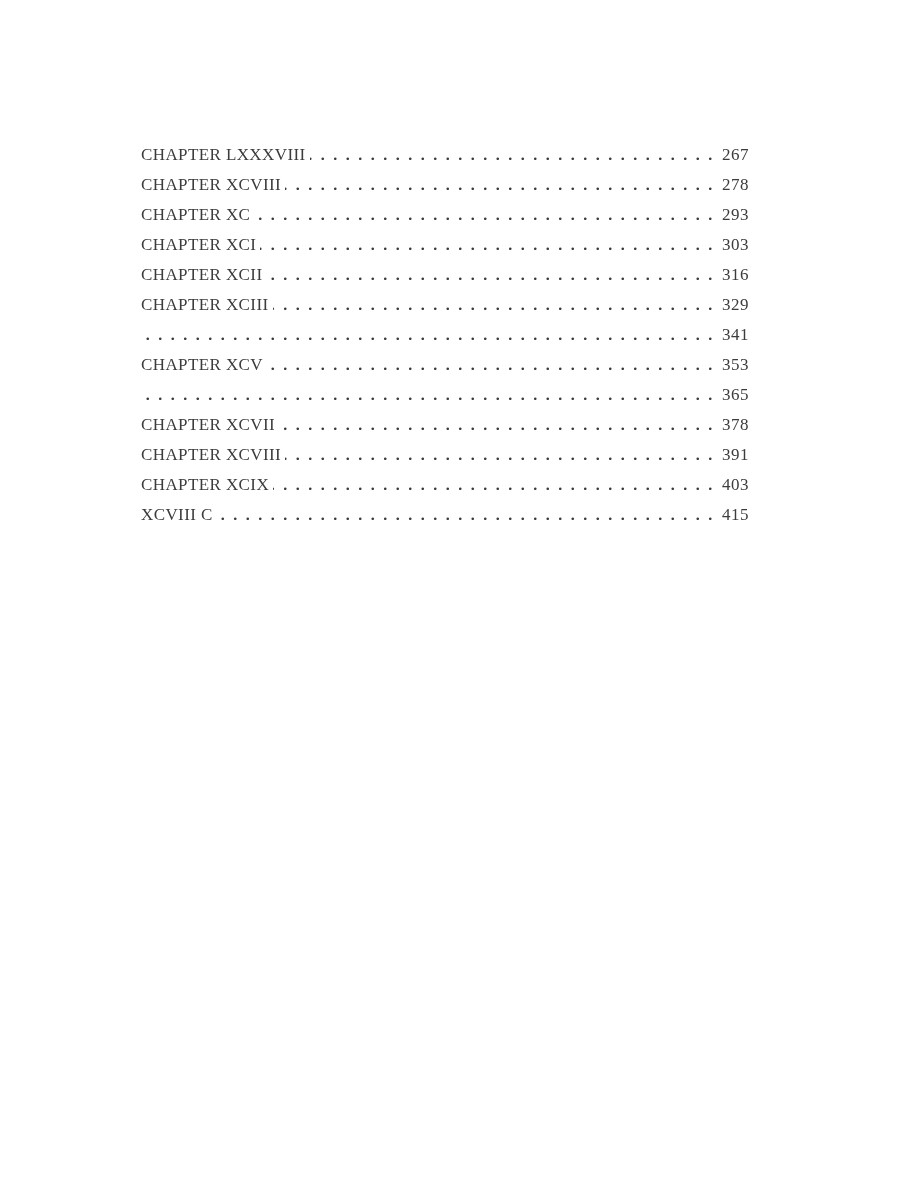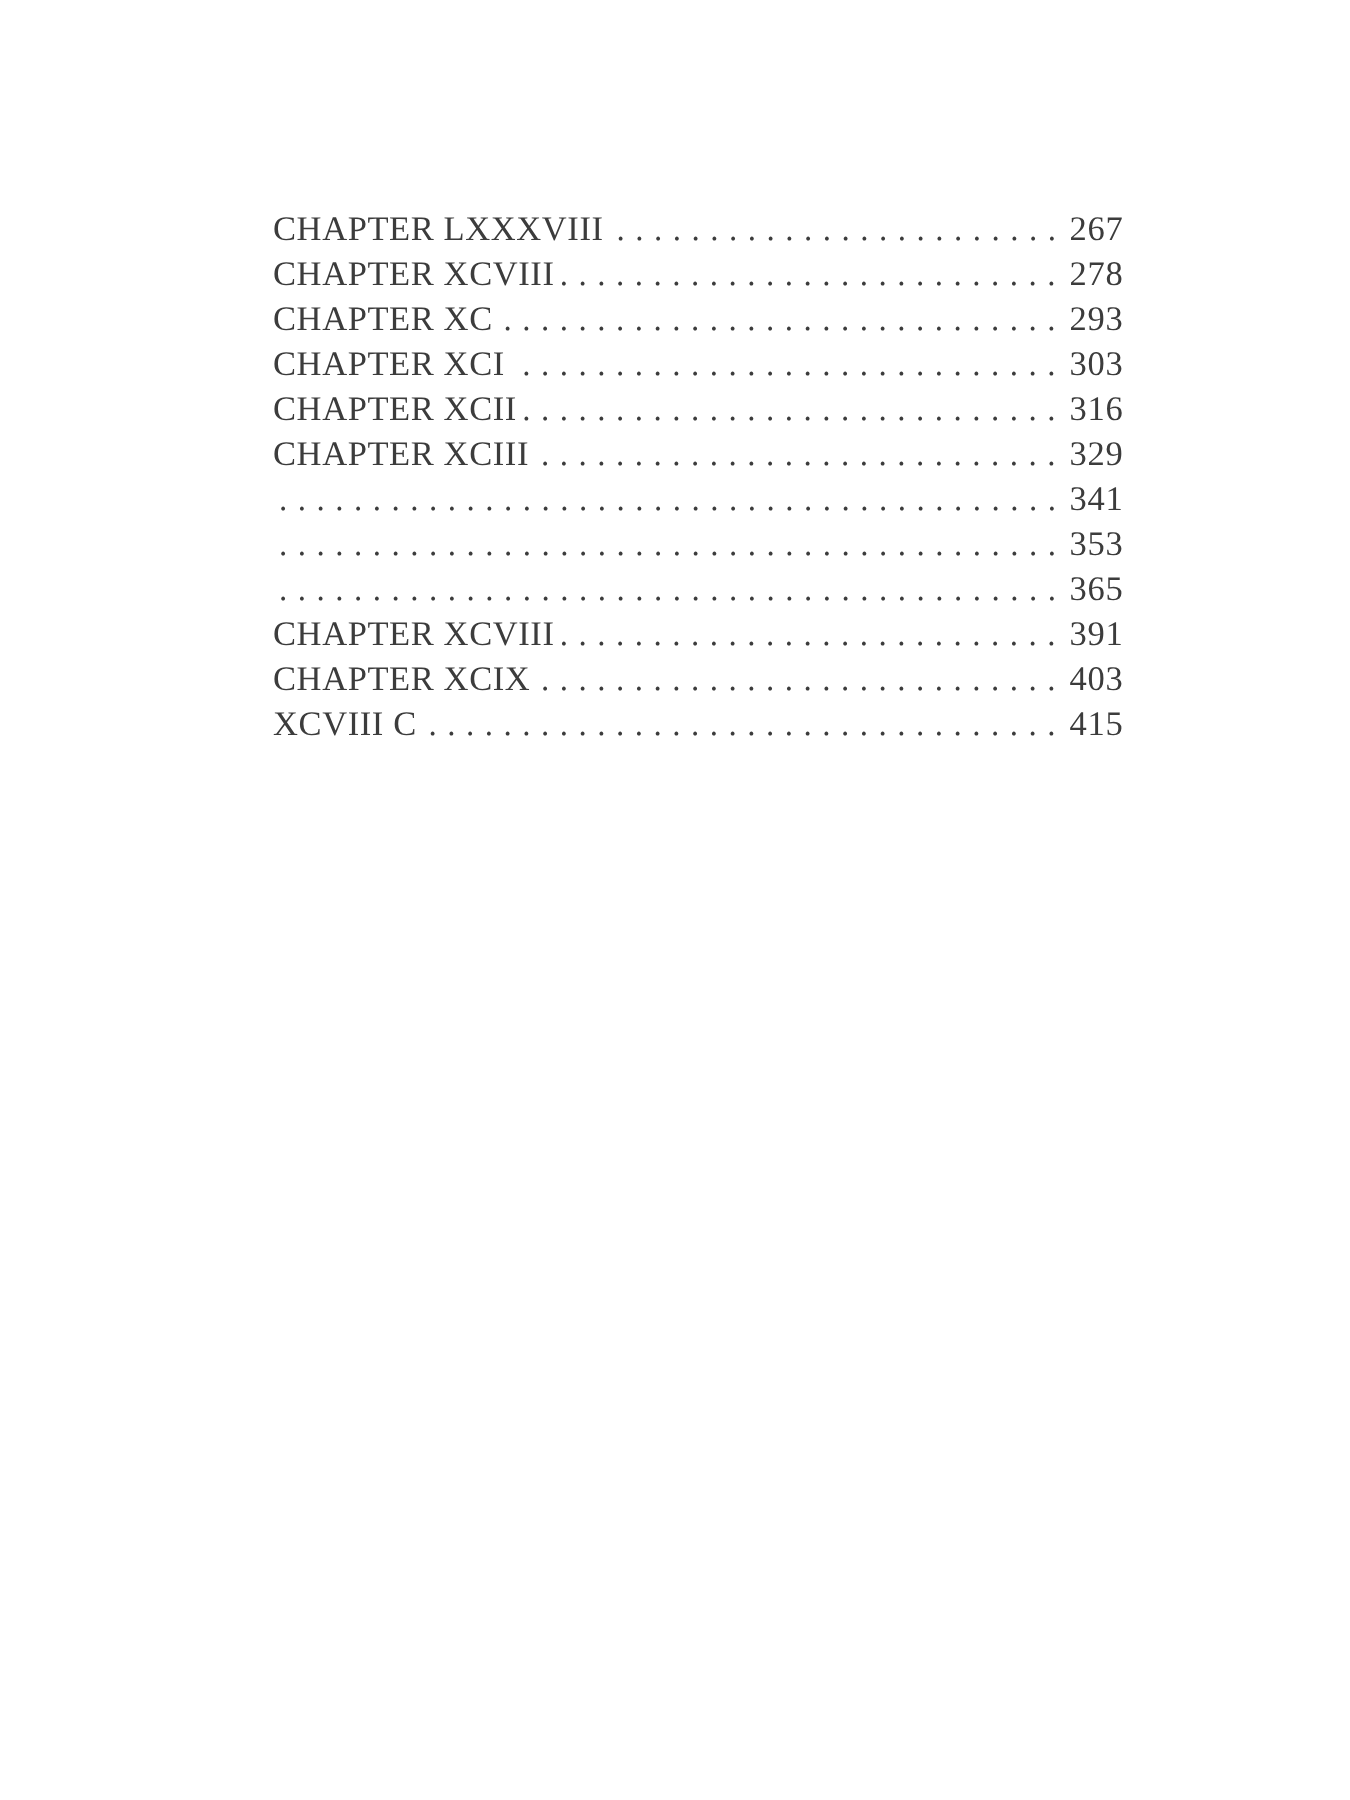--- a/index.html
+++ b/index.html
@@ -19,24 +19,23 @@
   .toc {
     position: absolute;
     left: 141px;
     top: 138px;
     width: 608px;
   }
   .toc-row {
     display: flex;
     align-items: baseline;
     height: 30px;
-    font-size: 23px;
+    font-size: 17px;
     line-height: 30px;
     white-space: nowrap;
-    margin-left: 41px;
   }
   .chapter-label {
     letter-spacing: 0.4px;
     flex: 0 0 auto;
   }
   .dot-leader {
     flex: 1 1 auto;
     overflow: hidden;
     white-space: nowrap;
     direction: rtl;           
@@ -95,29 +94,35 @@
       <span class="dot-leader"></span>
       <span class="page-number">329</span>
     </div>
 
     <div class="toc-row">
       <span class="dot-leader"></span>
       <span class="page-number">341</span>
     </div>
 
     <div class="toc-row">
+      <span class="chapter-label">CHAPTER XCV</span>
       <span class="dot-leader"></span>
       <span class="page-number">353</span>
     </div>
 
     <div class="toc-row">
       <span class="dot-leader"></span>
       <span class="page-number">365</span>
     </div>
 
+    <div class="toc-row">
+      <span class="chapter-label">CHAPTER XCVII</span>
+      <span class="dot-leader"></span>
+      <span class="page-number">378</span>
+    </div>
 
     <div class="toc-row">
       <span class="chapter-label">CHAPTER XCVIII</span>
       <span class="dot-leader"></span>
       <span class="page-number">391</span>
     </div>
 
     <div class="toc-row">
       <span class="chapter-label">CHAPTER XCIX</span>
       <span class="dot-leader"></span>

